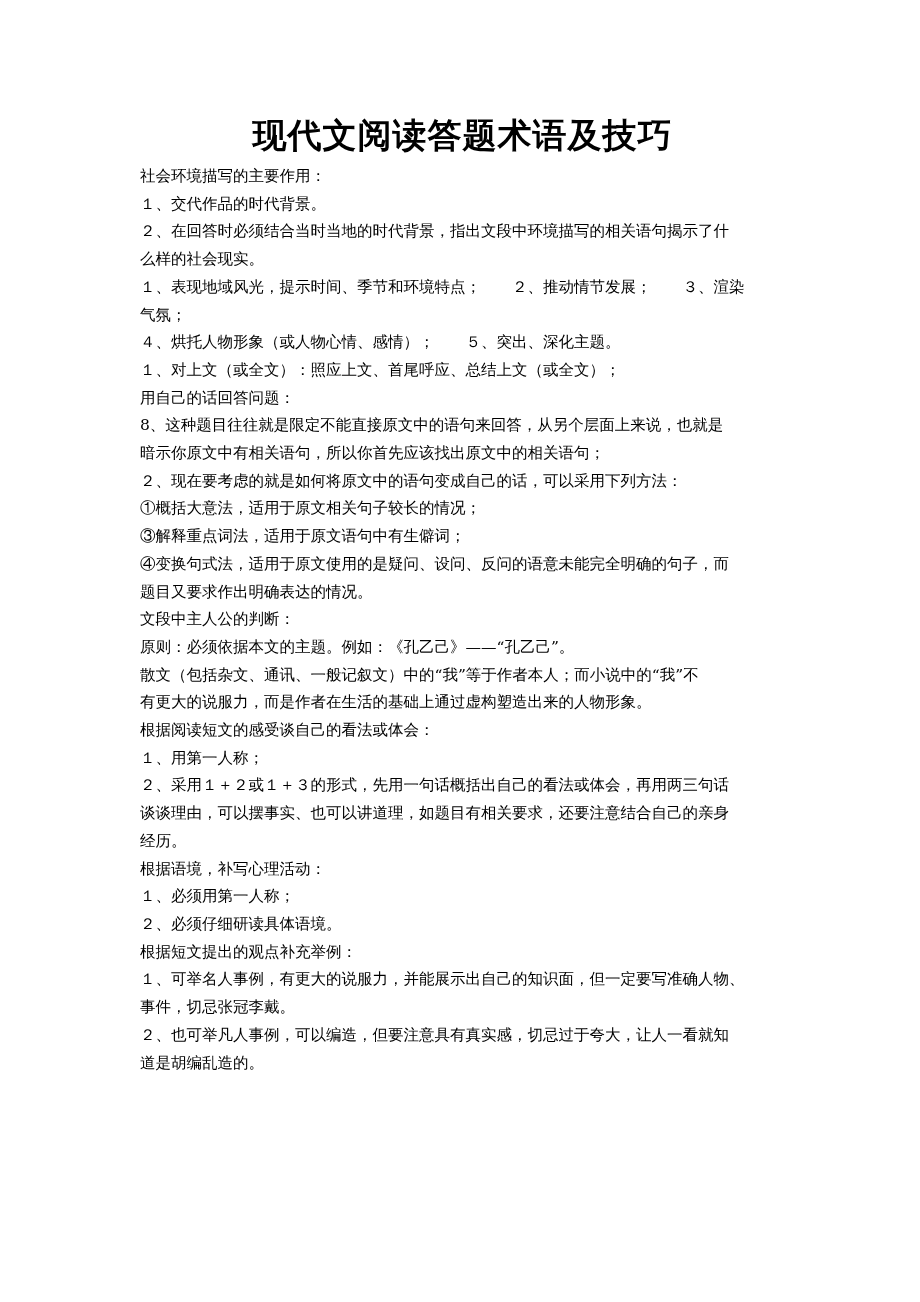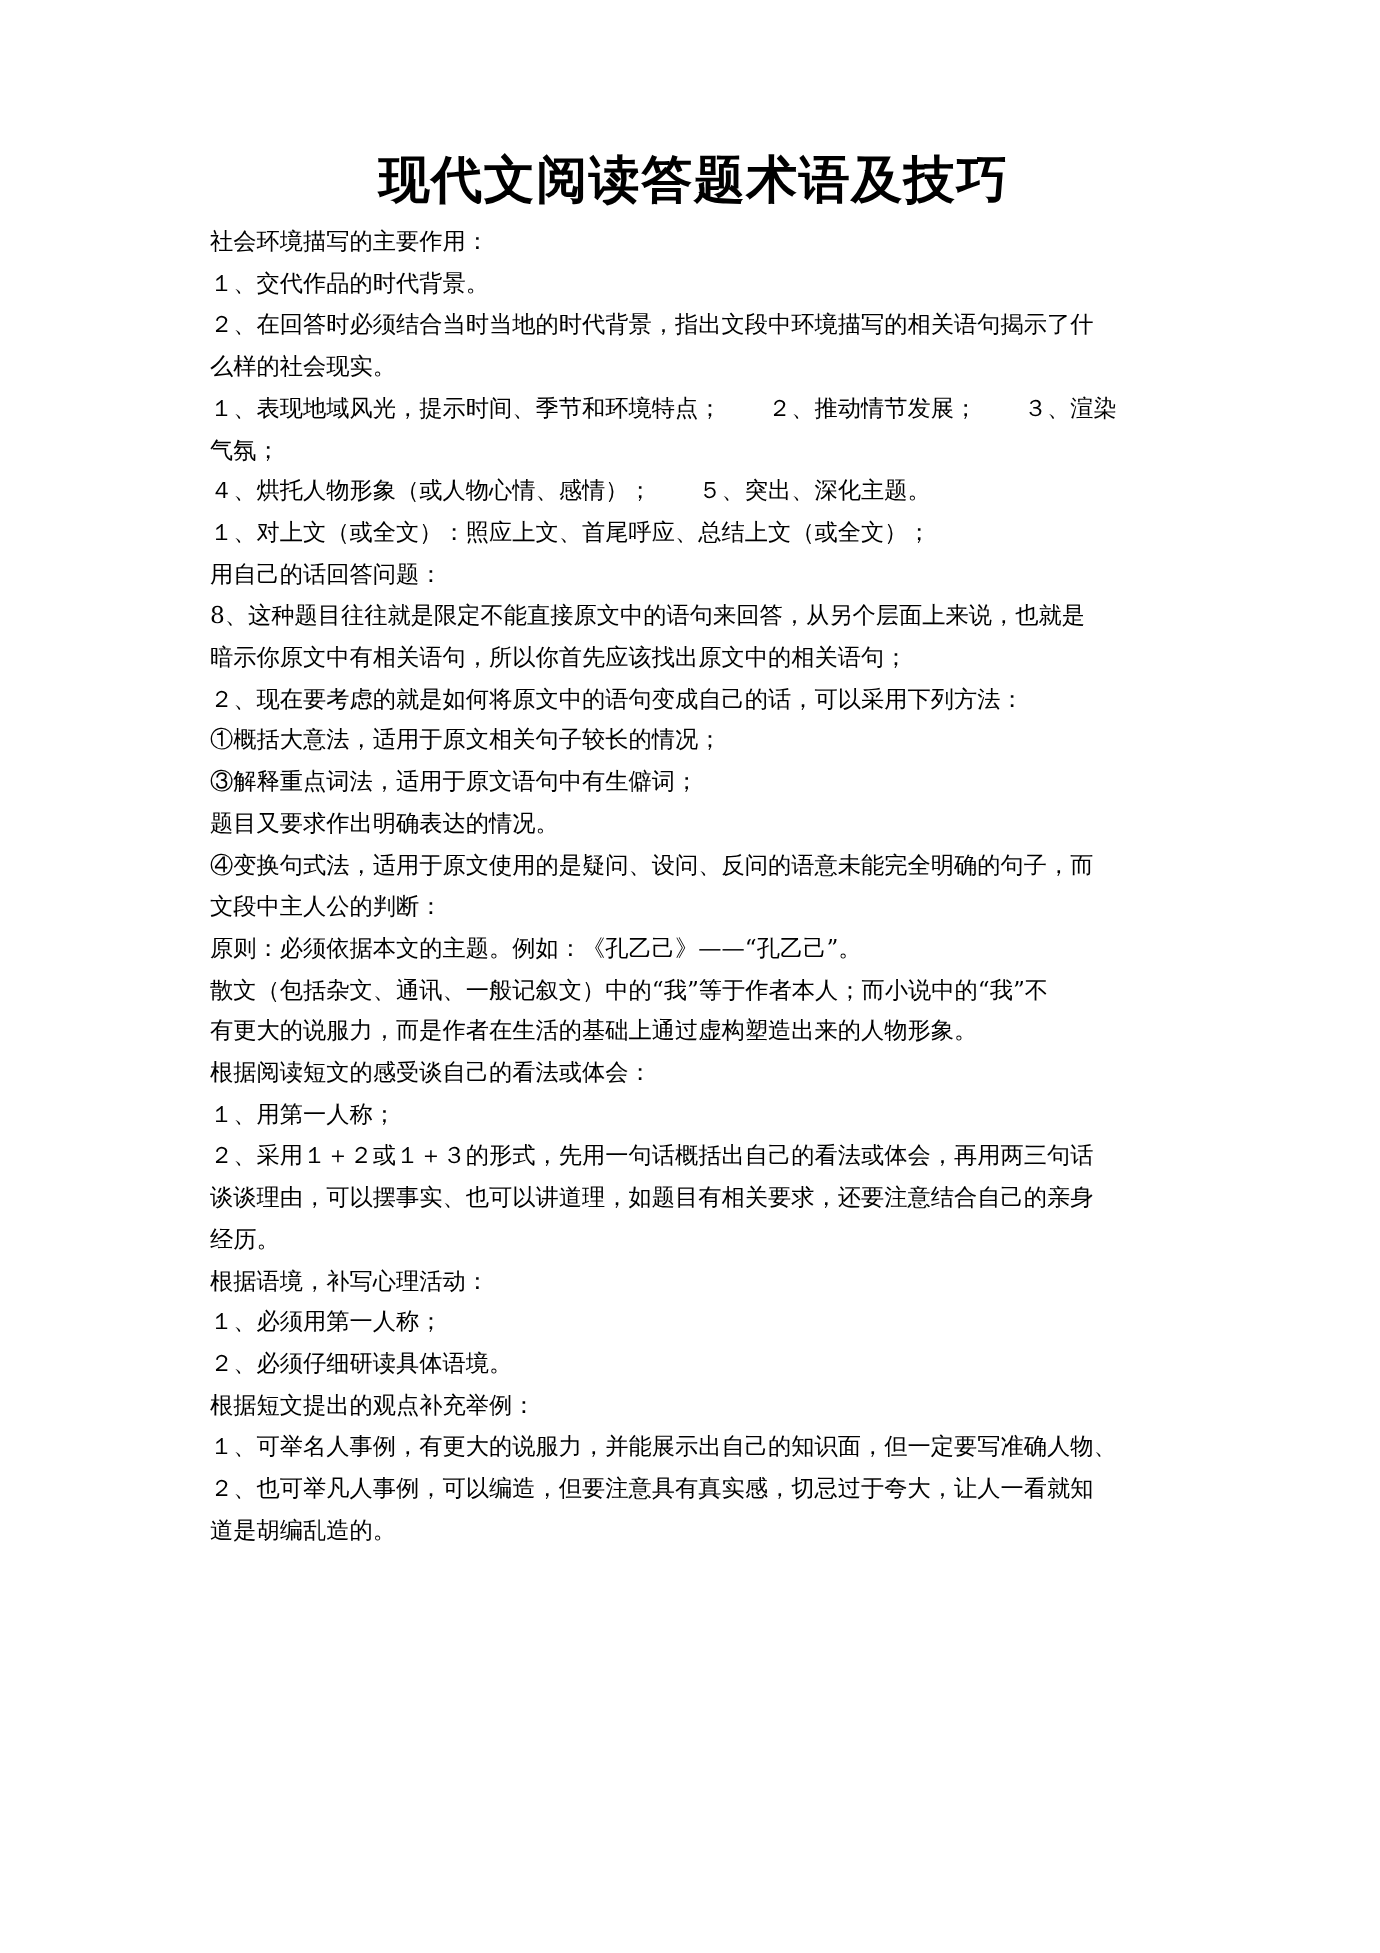--- a/index.html
+++ b/index.html
@@ -1,18 +1,18 @@
 <!DOCTYPE html>
 <html><head>
 <meta charset="utf-8">
 <style>
   html, body { margin:0; padding:0; background:#ffffff; }
   body { width:920px; height:1302px; position:relative; overflow:hidden;
          font-family: "DejaVu Serif", "Liberation Serif", serif; color:#000; }
-  .page { position:absolute; left:140px; top:95px; width:645px; }
+  .page { position:absolute; left:140px; top:110px; width:645px; }
   .title { text-align:center; font-size:34px; font-weight:bold; line-height:50px;
            margin:0 0 3px 0; letter-spacing:1px; width:645px; }
   .line { font-size:15.5px; line-height:27.7px; margin:0; white-space:pre-wrap; }
 </style>
 </head>
 <body>
 
 <div class="page">
   <h1 class="title">现代文阅读答题术语及技巧</h1>
   <div>
@@ -23,32 +23,33 @@
     <p class="line">１、表现地域风光，提示时间、季节和环境特点；　　２、推动情节发展；　　３、渲染</p>
     <p class="line">气氛；</p>
     <p class="line">４、烘托人物形象（或人物心情、感情）；　　５、突出、深化主题。</p>
     <p class="line">１、对上文（或全文）：照应上文、首尾呼应、总结上文（或全文）；</p>
     <p class="line">用自己的话回答问题：</p>
     <p class="line">8、这种题目往往就是限定不能直接原文中的语句来回答，从另个层面上来说，也就是</p>
     <p class="line">暗示你原文中有相关语句，所以你首先应该找出原文中的相关语句；</p>
     <p class="line">２、现在要考虑的就是如何将原文中的语句变成自己的话，可以采用下列方法：</p>
     <p class="line">①概括大意法，适用于原文相关句子较长的情况；</p>
     <p class="line">③解释重点词法，适用于原文语句中有生僻词；</p>
+    <p class="line">④变换句式法，适用于原文使用的是疑问、设问、反问的语意未能完全明确的句子，而</p>
     <p class="line">题目又要求作出明确表达的情况。</p>
-    <p class="line">④变换句式法，适用于原文使用的是疑问、设问、反问的语意未能完全明确的句子，而</p>
     <p class="line">文段中主人公的判断：</p>
     <p class="line">原则：必须依据本文的主题。例如：《孔乙己》——“孔乙己”。</p>
     <p class="line">散文（包括杂文、通讯、一般记叙文）中的“我”等于作者本人；而小说中的“我”不</p>
     <p class="line">有更大的说服力，而是作者在生活的基础上通过虚构塑造出来的人物形象。</p>
     <p class="line">根据阅读短文的感受谈自己的看法或体会：</p>
     <p class="line">１、用第一人称；</p>
     <p class="line">２、采用１＋２或１＋３的形式，先用一句话概括出自己的看法或体会，再用两三句话</p>
     <p class="line">谈谈理由，可以摆事实、也可以讲道理，如题目有相关要求，还要注意结合自己的亲身</p>
     <p class="line">经历。</p>
     <p class="line">根据语境，补写心理活动：</p>
     <p class="line">１、必须用第一人称；</p>
     <p class="line">２、必须仔细研读具体语境。</p>
     <p class="line">根据短文提出的观点补充举例：</p>
     <p class="line">１、可举名人事例，有更大的说服力，并能展示出自己的知识面，但一定要写准确人物、</p>
+    <p class="line">事件，切忌张冠李戴。</p>
     <p class="line">２、也可举凡人事例，可以编造，但要注意具有真实感，切忌过于夸大，让人一看就知</p>
     <p class="line">道是胡编乱造的。</p>
   </div>
 </div>
 
 </body></html>

